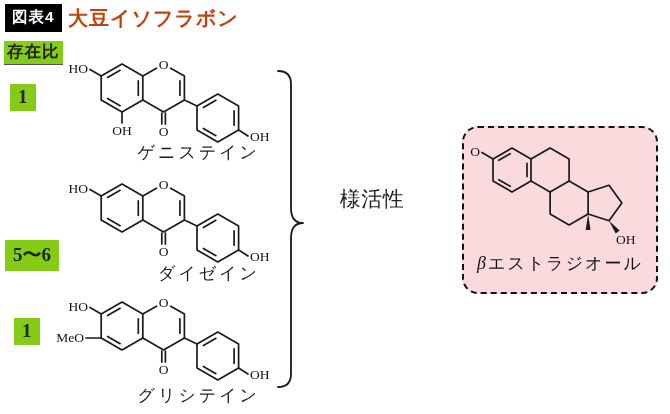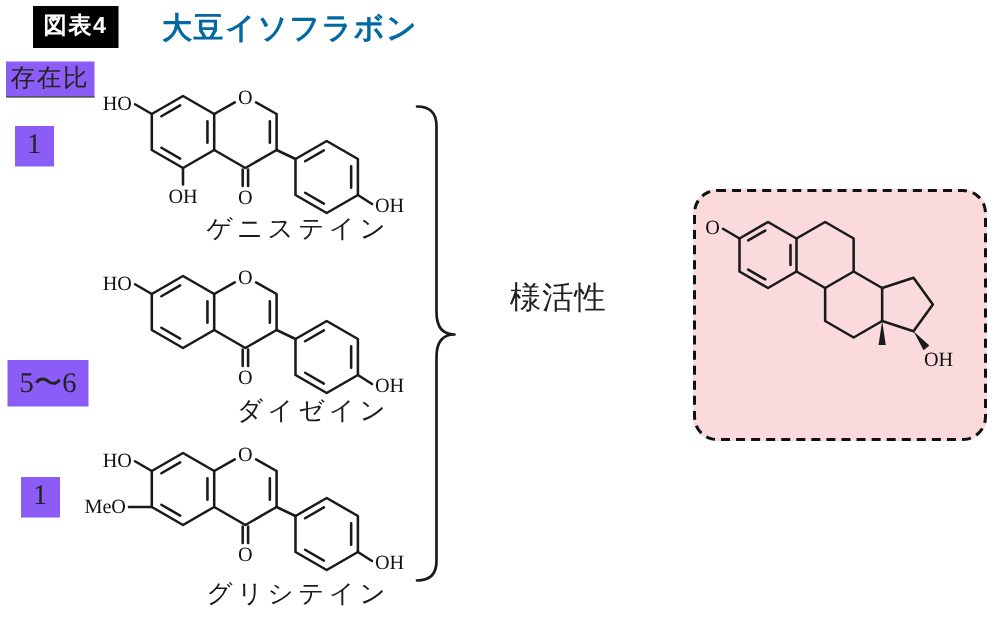--- a/index.html
+++ b/index.html
@@ -7,24 +7,24 @@
     width:670px;height:414px;position:relative;overflow:hidden;
     background:#ffffff;color:#1a1a1a;
     font-family:"Liberation Sans",sans-serif;
   }
   .abs{position:absolute;}
   .badge{
     background:#000;color:#fff;font-weight:bold;font-size:15.5px;
     padding:3px 7px 4px;letter-spacing:1px;
   }
   .title{
-    font-weight:bold;font-size:20px;letter-spacing:1px;color:#0369a1;margin-left:40px;
+    font-weight:bold;font-size:20px;letter-spacing:1px;color:#c2410c;
   }
   .hl{
-    background:#8b5cf6;font-family:"Liberation Serif",serif;color:#222;
+    background:#84cc16;font-family:"Liberation Serif",serif;color:#222;font-weight:bold;
   }
   .ratio-label{
     font-size:16.5px;padding:0 3px 1px;border-bottom:1.6px solid #555;
     letter-spacing:1px;
   }
   .ratio{
     font-size:19px;padding:2px 8px 3px;
   }
   .cname{
     font-family:"Liberation Serif",serif;font-size:17px;letter-spacing:3px;
@@ -44,21 +44,21 @@
   }
   .refname .beta{font-style:italic;font-size:18px;letter-spacing:0;padding-right:2px;}
   svg{display:block;}
   .bond{stroke:#1a1a1a;stroke-width:1.7;fill:none;stroke-linecap:round;stroke-linejoin:round;}
   .atom{font-family:"Liberation Serif",serif;font-size:13.5px;fill:#111;}
   .wedge{fill:#1a1a1a;stroke:none;}
 </style>
 </head>
 <body>
 
-<span class="abs badge" style="left:22px;top:4px;">図表4</span>
+<span class="abs badge" style="left:5px;top:4px;">図表4</span>
 <span class="abs title" style="left:68px;top:5px;">大豆イソフラボン</span>
 
 <span class="abs hl ratio-label" style="left:4px;top:41px;">存在比</span>
 
 <span class="abs hl ratio" style="left:10px;top:84px;">1</span>
 <span class="abs hl ratio" style="left:5px;top:204px;margin-top:36px;">5〜6</span>
 <span class="abs hl ratio" style="left:14px;top:318px;">1</span>
 
 <svg class="abs" style="left:50px;top:52px;" width="230" height="96" viewBox="-26 14 230 96">
   <g>
@@ -137,13 +137,16 @@
       <path class="bond" d="M99.1,63 L118.1,74 L118.1,96 L99.1,107 L80.1,96 L80.1,74"></path>
       <path class="bond" d="M118.1,74 L139,67.2 L151.9,85 L139,102.8 L118.1,96"></path>
       <path class="bond" d="M28.8,42.3 L40.2,35.7 M57,45.4 L57,58.6 M28.8,61.7 L40.2,68.3"></path>
       <path class="bond" d="M23,41 L12,34.5"></path>
       <polygon class="wedge" points="118.1,96 115.7,112 120.5,112"></polygon>
       <polygon class="wedge" points="139,102.8 145.7,115.5 149.6,112.4"></polygon>
     </g>
     <text class="atom" x="10" y="38" text-anchor="end">HO</text>
     <text class="atom" x="146" y="126" text-anchor="start">OH</text>
   </svg>
+  <div class="refname">
+    <span class="beta">β</span><span>エストラジオール</span>
+  </div>
 </div>
 
 </body></html>

